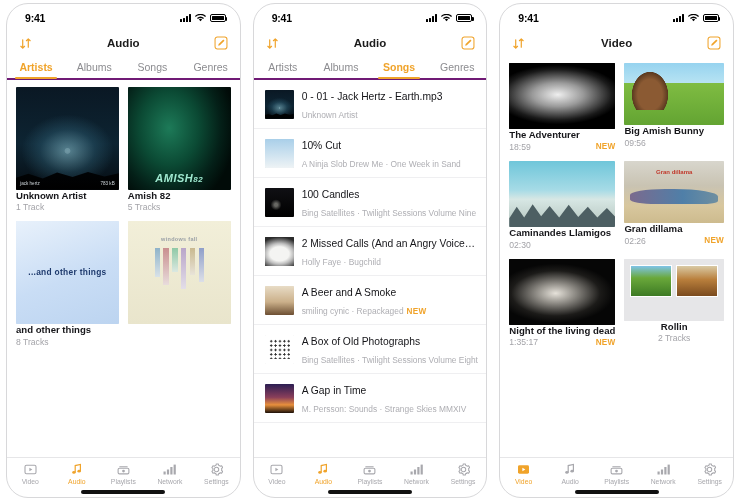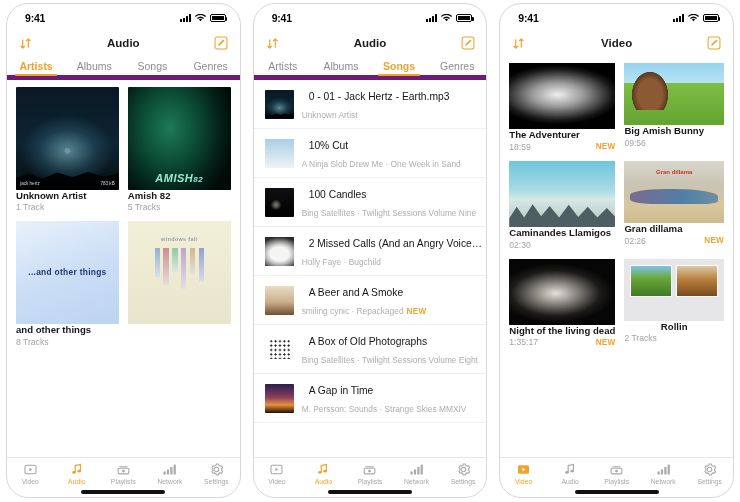--- a/index.html
+++ b/index.html
@@ -63,21 +63,21 @@
     font-size: 11.5px; font-weight: bold; color: #1b1b1b;
     pointer-events: none;
   }
   .navbtn { width: 17px; height: 17px; display: flex; align-items: center; justify-content: center; position: relative; z-index: 2;}
   .navbtn svg { display: block; }
 
   
   .segtabs {
     height: 24px; flex: 0 0 24px;
     display: flex; align-items: stretch;
-    border-bottom: 5px solid #701a75;
+    border-bottom: 2px solid #701a75;
   }
   .segtab {
     flex: 1; display: flex; align-items: center; justify-content: center;
     font-size: 10.5px; color: #8c8c90; position: relative;
   }
   .segtab.active { color: #f0a32a; font-weight: bold; }
   .segtab.active::after {
     content: ""; position: absolute; left: 14%; right: 14%; bottom: -1px;
     height: 2px; background: #f0a32a; border-radius: 1px;
   }
@@ -109,21 +109,21 @@
 
   
   .list { padding: 0 0 0 0; }
   .row {
     display: flex; align-items: center; gap: 8px;
     padding: 6px 10px 6px 11px;
     border-bottom: 1px solid #efeff1;
   }
   .thumb { width: 29px; height: 29px; flex: 0 0 29px; border-radius: 1px; overflow: hidden; background:#ddd;}
   .rowtext { min-width: 0; flex: 1; }
-  .rowtitle { font-size: 10.3px; color: #151519; white-space: nowrap; overflow: hidden; text-overflow: ellipsis; margin-left: 7px; }
+  .rowtitle { font-size: 10.3px; color: #151519; white-space: nowrap; overflow: hidden; text-overflow: ellipsis; }
   .rowsub { font-size: 8.4px; color: #aeaeb3; margin-top: 2.5px; white-space: nowrap; overflow: hidden; text-overflow: ellipsis; }
   .rowsub .newbadge { margin-left: 3px; }
 
   
   .tabbar {
     flex: 0 0 40px; height: 40px;
     display: flex; align-items: flex-start; justify-content: space-around;
     border-top: 1px solid #e6e6e8;
     background: rgba(255,255,255,.97);
     padding-top: 4px;
@@ -637,21 +637,21 @@
 
           <div class="cell">
             <div class="art video">
               <div class="aw aw-folder"></div>
               <div class="filmstrip">
                   <div class="fs-a"></div>
                   <div class="fs-b"></div>
                 </div>
             </div>
             <div class="cellname" style="text-align:center">Rollin</div>
-            <div class="cellsub" style="">
+            <div class="cellsub" style="justify-content:center">
                 <span>2 Tracks</span>
               </div>
           </div>
 
         </div>
       </div>
 
       <div class="tabbar">
         <div class="tabitem active">
           <span class="tabicon">

